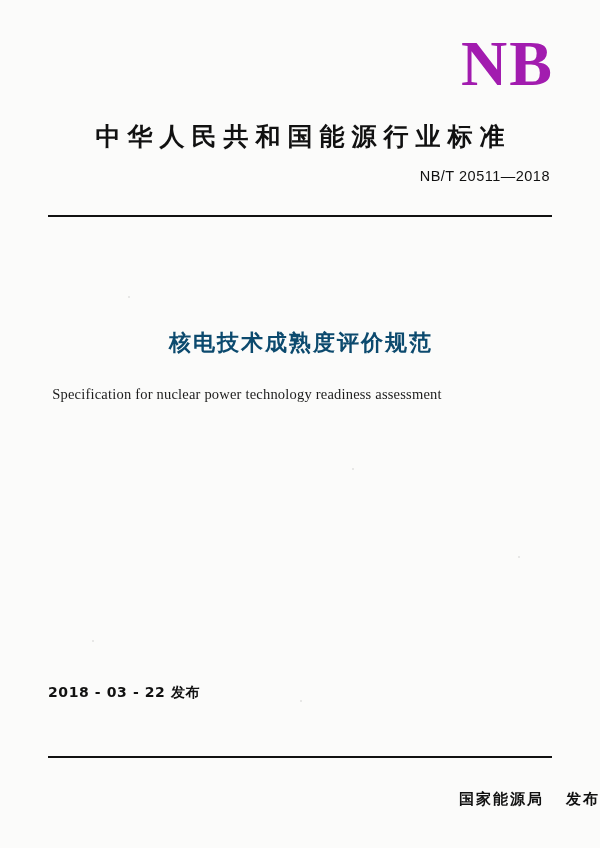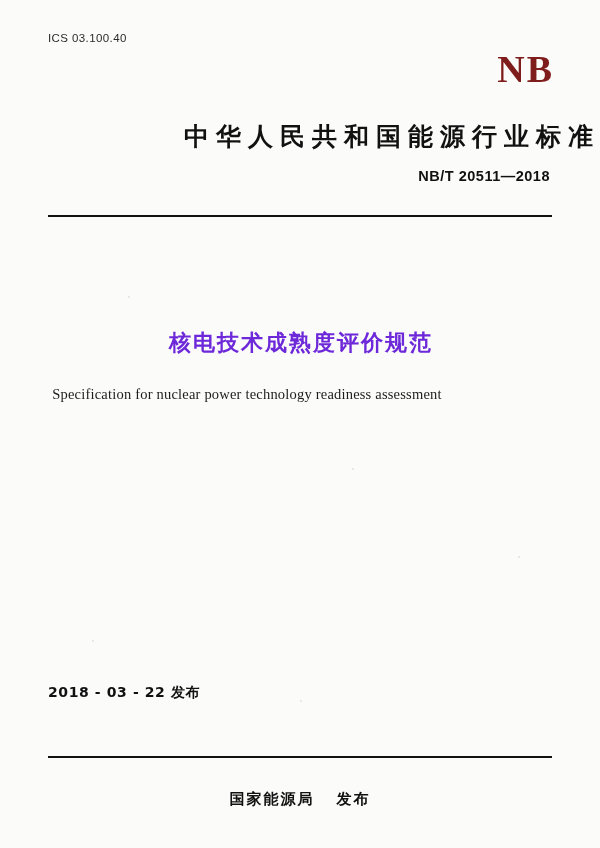--- a/index.html
+++ b/index.html
@@ -34,52 +34,52 @@
     letter-spacing: 0.4px;
     color: #2b2b2b;
   }
   .ics-block div { white-space: nowrap; }
   .ics-cn { font-family: "DejaVu Sans", sans-serif; font-size: 11px; }
 
   
   .nb-logo {
     position: absolute;
     right: 46px;
-    top: 50px;
+    top: 32px;
     font-family: "Liberation Serif", serif;
-    font-size: 38px;
+    font-size: 64px;
     font-weight: bold;
     letter-spacing: 2px;
-    color: #7f1d1d;
+    color: #a21caf;
     line-height: 1;
   }
 
   
   .std-title {
     position: absolute;
     left: 0;
     top: 120px;
     width: 600px;
-    text-align: right;
+    text-align: center;
     font-family: Liberation Mono, monospace;
     font-size: 25px;
     font-weight: bold;
     letter-spacing: 7px;
     color: #111;
     text-indent: 7px;
   }
 
   
   .std-number {
     position: absolute;
     right: 50px;
     top: 168px;
     font-family: "Liberation Sans", sans-serif;
     font-size: 14.5px;
-    font-weight: bold;
+    font-weight: normal;
     letter-spacing: 0.5px;
     color: #111;
   }
 
   
   .rule-top {
     position: absolute;
     left: 48px;
     top: 215px;
     width: 504px;
@@ -91,21 +91,21 @@
   .doc-title-cn {
     position: absolute;
     left: 0;
     top: 328px;
     width: 600px;
     text-align: center;
     font-family: "DejaVu Sans", sans-serif;
     font-size: 22px;
     font-weight: bold;
     letter-spacing: 2px;
-    color: #6d28d9;
+    color: #0c4a6e;
     text-indent: 2px;
   }
   .doc-title-en {
     position: absolute;
     left: 0;
     top: 386px;
     width: 494px;
     text-align: center;
     font-family: "Liberation Serif", serif;
     font-size: 14.5px;
@@ -138,21 +138,21 @@
     height: 2px;
     background: #111;
   }
 
   
   .issuer {
     position: absolute;
     left: 0;
     top: 790px;
     width: 600px;
-    text-align: center;
+    text-align: right;
     font-family: "DejaVu Sans", sans-serif;
     font-size: 15px;
     font-weight: bold;
     letter-spacing: 2px;
     color: #111;
   }
   .issuer .gap { display: inline-block; width: 22px; }
 
   
   .speckle {
@@ -161,21 +161,20 @@
     border-radius: 50%;
     opacity: 0.75;
   }
 </style>
 </head>
 <body>
 
 <div class="page">
 
   <div class="ics-block">
-    <div>ICS 03.100.40</div>
   </div>
 
   <div class="nb-logo">NB</div>
 
   <div class="std-title">中华人民共和国能源行业标准</div>
 
   <div class="std-number">NB/T 20511—2018</div>
 
   <div class="rule-top"></div>
 

